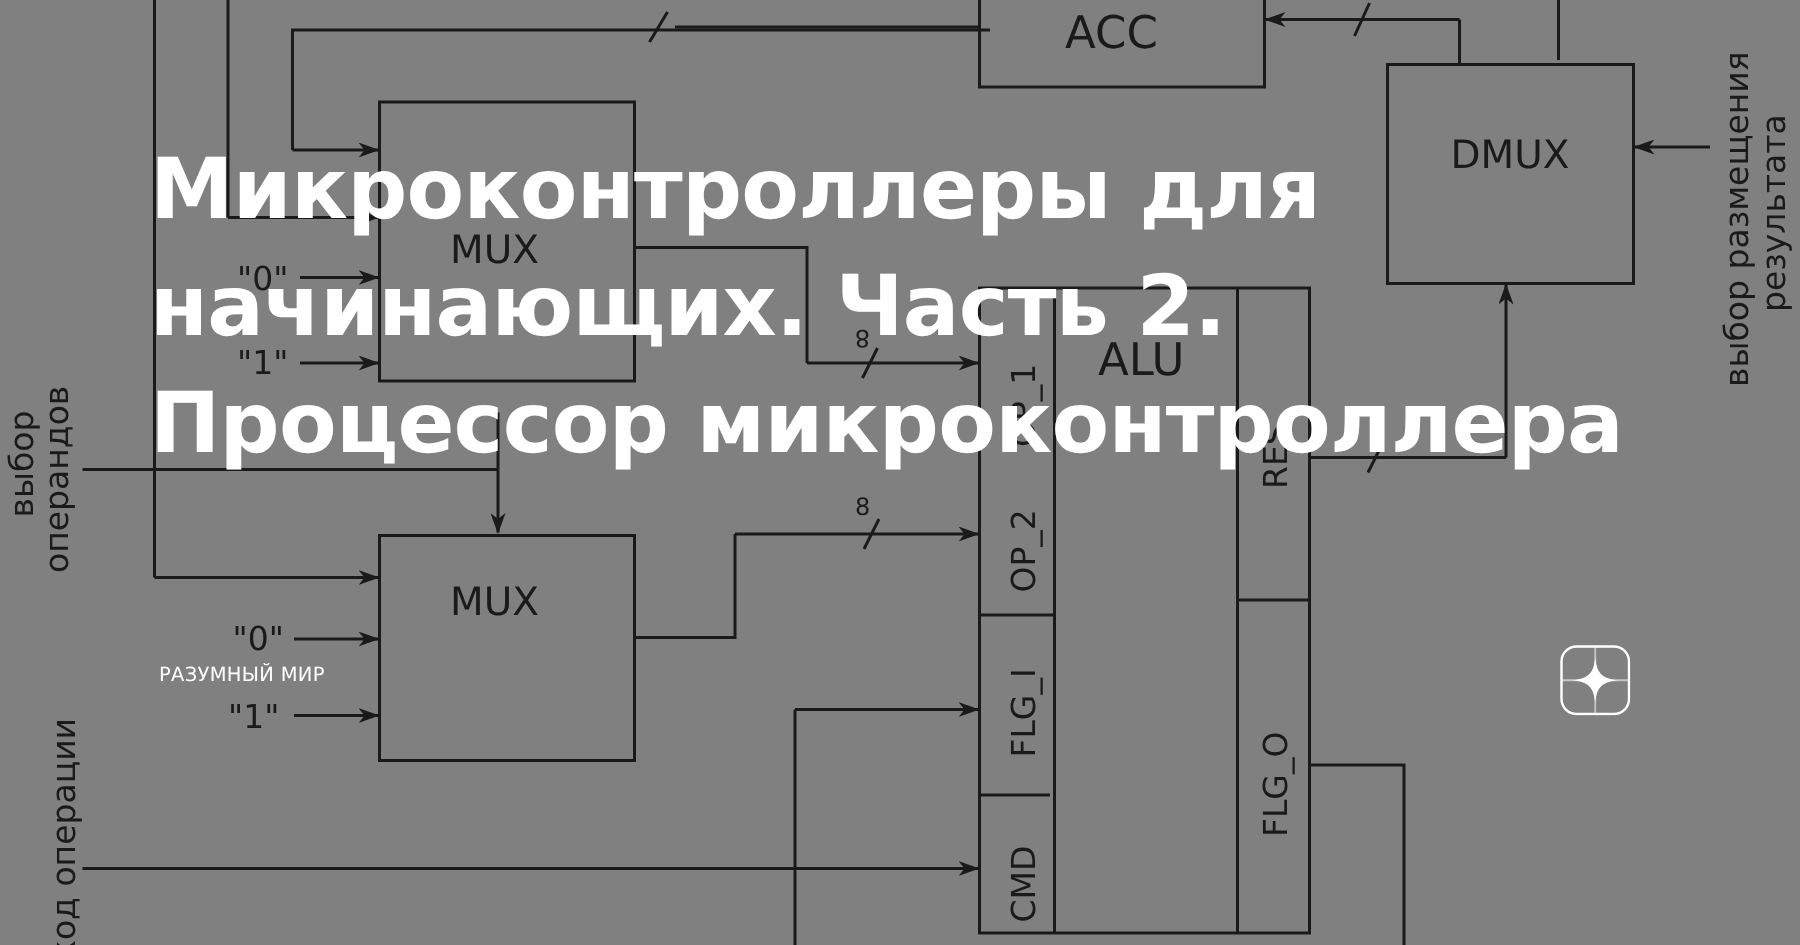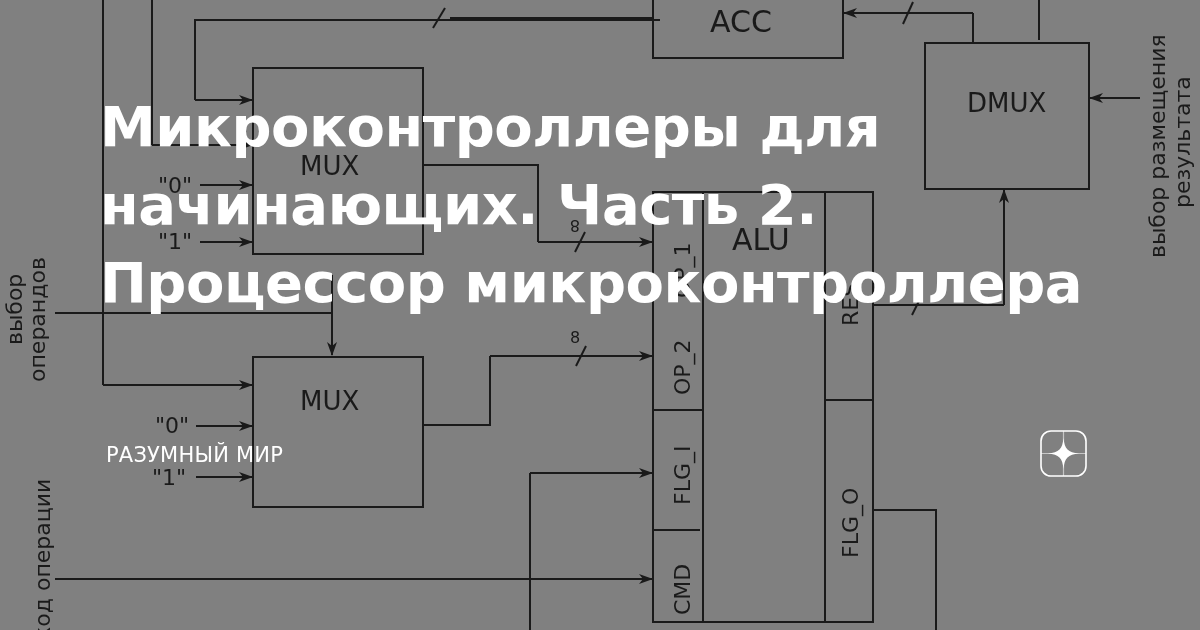--- a/index.html
+++ b/index.html
@@ -4,21 +4,21 @@
   <style>
     html, body { margin:0; padding:0; }
     body { width:1200px; height:630px; overflow:hidden; background:#808080; position:relative;
            font-family:"DejaVu Sans", sans-serif; }
     .bg { position:absolute; left:0; top:0; width:1200px; height:630px; }
     .lbl { fill:#1a1a1a; font-family:"DejaVu Sans", sans-serif; }
     .title { position:absolute; left:100px; top:88px; width:1060px; color:#fff;
              font-family:"DejaVu Sans", sans-serif; font-weight:bold; font-size:56px;
              line-height:78px; letter-spacing:-0.5px; margin:0; }
     .channel { position:absolute; left:106px; top:443px; color:#fff;
-               font-family:"DejaVu Sans", sans-serif; font-size:21px; font-weight:500;
+               font-family:"DejaVu Sans", sans-serif; font-size:13px; font-weight:500;
                letter-spacing:0.2px; }
     .logo { position:absolute; left:1040px; top:430px; width:47px; height:47px; }
   </style>
 </head>
 <body>
 
 <svg class="bg" viewBox="0 0 1200 630" xmlns="http://www.w3.org/2000/svg">
   <defs>
     <marker id="arr" markerWidth="14" markerHeight="10" refX="13" refY="5" orient="auto" markerUnits="userSpaceOnUse">
       <path d="M0,0 L14,5 L0,10 L4,5 Z" fill="#1a1a1a"></path>

